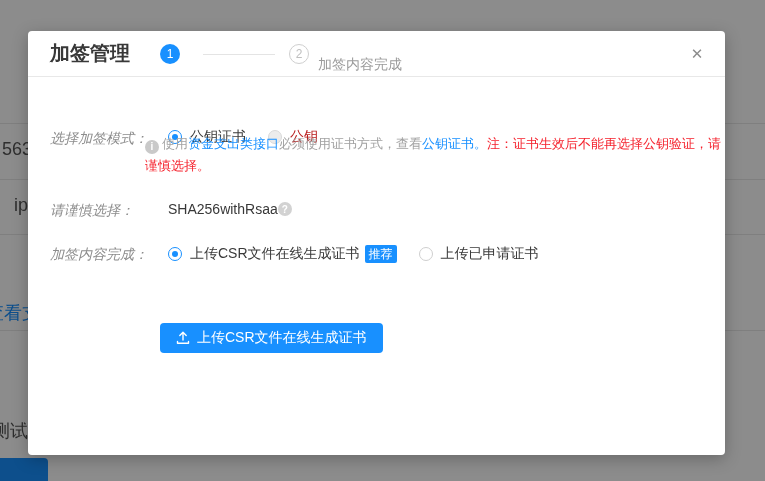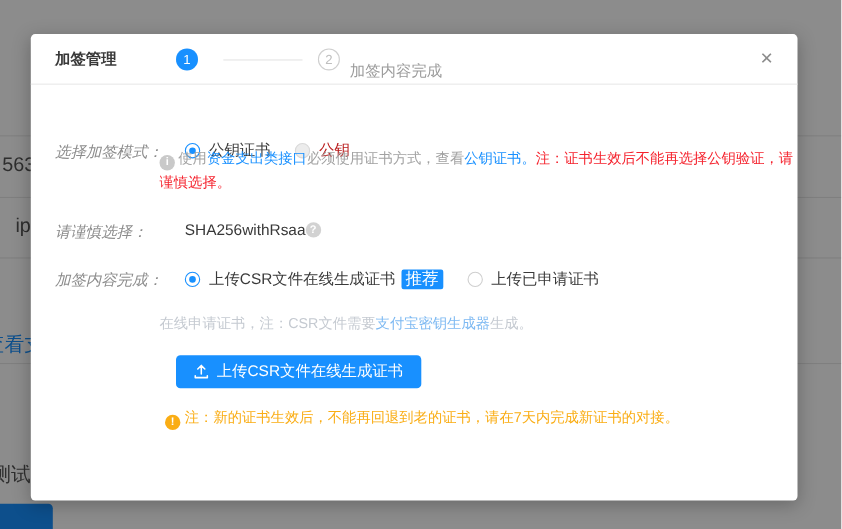--- a/index.html
+++ b/index.html
@@ -25,21 +25,21 @@
   
   .modal {
     position: absolute; left: 28px; top: 31px; width: 697px; height: 424px;
     background: #fff; border-radius: 4px;
     box-shadow: 0 4px 16px rgba(0,0,0,0.25);
   }
   .modal-header {
     position: relative; height: 46px; border-bottom: 1px solid #e8e8e8;
     display: flex; align-items: center; padding: 0 22px;
   }
-  .modal-title { font-size: 14px; font-weight: bold; color: #383838; }
+  .modal-title { font-size: 20px; font-weight: bold; color: #383838; }
   .steps { position: absolute; left: 132px; top: 0; height: 46px; display: flex; align-items: center; }
   .step-circle {
     width: 20px; height: 20px; border-radius: 50%; flex: none;
     display: flex; align-items: center; justify-content: center;
     font-size: 12px; margin-right: 9px;
   }
   .step-active .step-circle { background: #1890ff; color: #fff; }
   .step-active .step-label { color: #404040; }
   .step-wait .step-circle { background: #fff; border: 1px solid #cfcfcf; color: #bfbfbf; }
   .step-wait .step-label { color: #9b9b9b; margin-top: 21px; }
@@ -74,21 +74,21 @@
   .link { color: #1890ff; cursor: pointer; }
   .warn-red { color: #f5222d; }
 
   .value-text { color: #383838; }
   .help-icon {
     display: inline-flex; width: 14px; height: 14px; border-radius: 50%;
     background: #d2d2d2; color: #fff; font-size: 10px; font-weight: bold;
     align-items: center; justify-content: center; vertical-align: -2px;
   }
   .badge {
-    background: #1890ff; color: #fff; font-size: 15px; line-height: 18px;
+    background: #1890ff; color: #fff; font-size: 12px; line-height: 18px;
     padding: 0 4px; border-radius: 2px; margin-left: 5px;
   }
   .note2 { color: #c5cad1; }
   .link-light { color: #7db9f2; cursor: pointer; }
 
   .upload-btn {
     position: absolute; left: 132px; top: 292px; height: 30px;
     background: #1890ff; color: #fff; border: none; border-radius: 4px;
     font-size: 14px; padding: 0 16px; display: flex; align-items: center; gap: 7px;
     cursor: pointer; font-family: inherit;
@@ -165,27 +165,21 @@
         </span>
       <span class="radio-label">上传CSR文件在线生成证书</span>
       <span class="badge">推荐</span>
     </span>
     <span class="radio-item">
       <span class="radio"></span>
       <span class="radio-label">上传已申请证书</span>
     </span>
   </div>
 
-  <div class="note note2" style="top:252px">
-    <span>在线申请证书，注：CSR文件需要</span><span class="link-light">支付宝密钥生成器</span><span>生成。</span>
-  </div>
 
   <button class="upload-btn">
     <svg width="14" height="14" viewBox="0 0 14 14">
       <path d="M7 9 L7 1.5 M3.8 4.5 L7 1.2 L10.2 4.5 M1.5 10.5 L1.5 12.3 L12.5 12.3 L12.5 10.5" stroke="#ffffff" stroke-width="1.4" fill="none" stroke-linecap="round" stroke-linejoin="round"></path>
     </svg>
     <span>上传CSR文件在线生成证书</span>
   </button>
 
-  <div class="note3">
-    <span class="icon-amber">!</span><span>注：新的证书生效后，不能再回退到老的证书，请在7天内完成新证书的对接。</span>
-  </div>
 </div>
 
 </body></html>

